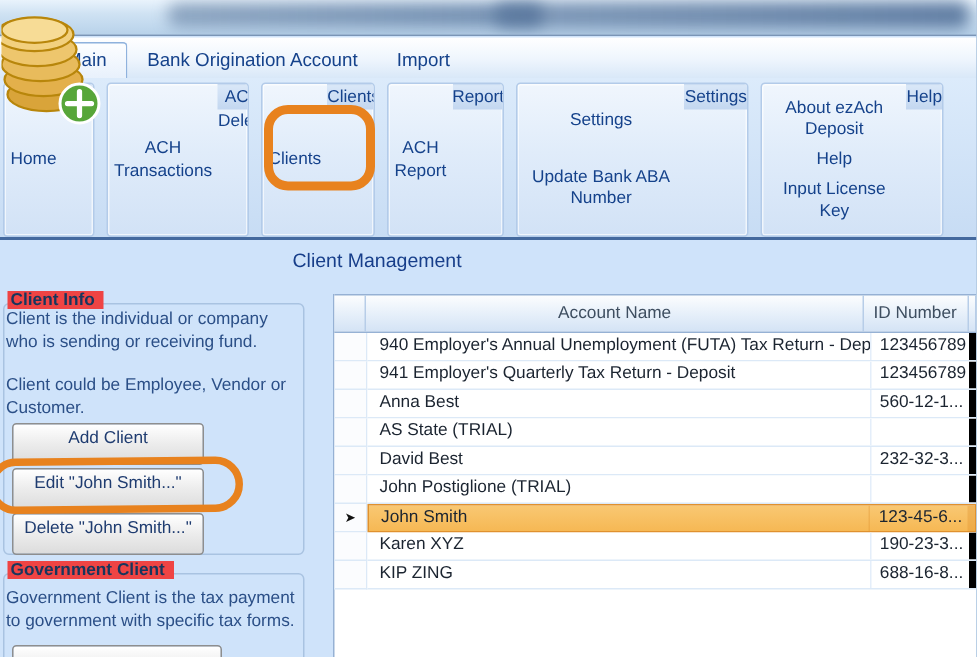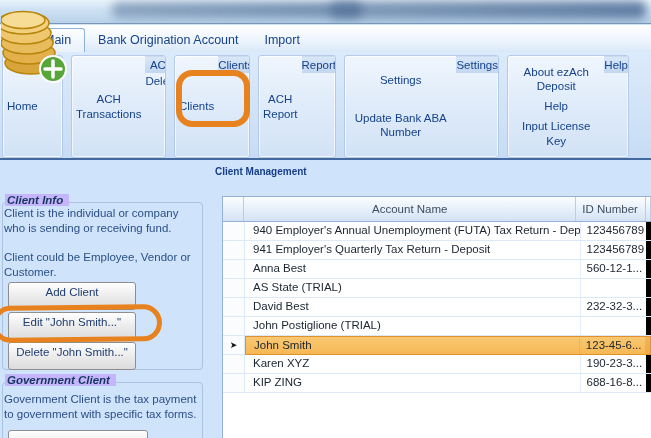--- a/index.html
+++ b/index.html
@@ -53,27 +53,27 @@
     padding:2px 4px; cursor:default; width:100%;
   }
   .rib-caption {
     height:17px; line-height:16px; text-align:center; font-size:11.5px; color:#15428B;
     background:linear-gradient(180deg,#d9e7f8,#c3d7f0);
     border-top:1px solid #cadcf2;
   }
   .ribbon-sep { position:absolute; top:158px; left:0; right:0; height:2px; background:#44699e; }
   
   .content { position:absolute; top:160px; left:0; right:0; bottom:0; background:#cfe3fa; overflow:hidden; }
-  .page-title { position:absolute; left:195px; top:6px; font-size:10px; font-weight:bold; color:#173E8A;margin-left:20px; }
+  .page-title { position:absolute; left:195px; top:6px; font-size:13px; font-weight:normal; color:#173E8A; }
   
   .sidebar { position:absolute; left:0; top:0; width:206px; bottom:0; }
   .side-group { position:absolute; left:2px; right:3px; border:1px solid #a9c3e1; border-radius:4px; }
   .group-caption {
-    position:absolute; left:2px; top:-9px; background:#c4b5fd; padding:0 6px 0 2px;
-    font-weight:bold; color:#17365D; font-size:11.5px; white-space:nowrap;font-style:italic;
+    position:absolute; left:2px; top:-9px; background:#ef4444; padding:0 6px 0 2px;
+    font-weight:bold; color:#17365D; font-size:11.5px; white-space:nowrap;
   }
   .side-text { position:absolute; left:4px; color:#2B4F87; font-size:11.5px; line-height:1.28; }
   .side-button {
     position:absolute; left:8px; width:128px; height:28px;
     border:1px solid #8e8e8e; border-radius:3px;
     background:linear-gradient(180deg,#ffffff 0%,#ececec 50%,#dcdcdc 100%);
     color:#1F3C70; font-size:11.5px; text-align:center; line-height:18px; cursor:default;
     white-space:nowrap; overflow:hidden;
   }
   

